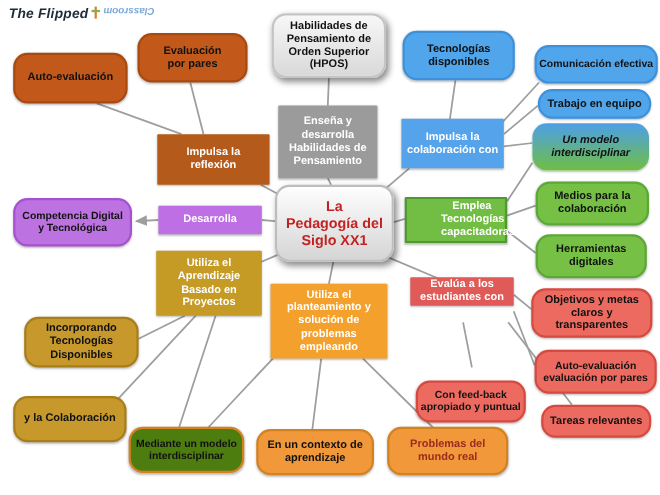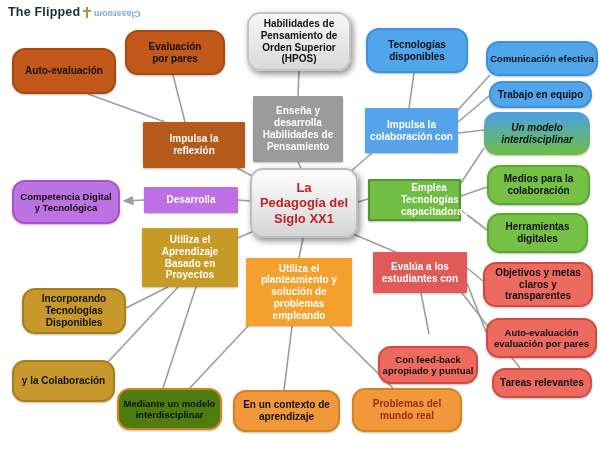--- a/index.html
+++ b/index.html
@@ -1,18 +1,18 @@
 <!DOCTYPE html>
 <html><head>
 <meta charset="utf-8">
 <style>
   html,body{margin:0;padding:0;background:#ffffff;}
   #stage{position:relative;width:600px;height:450px;background:#ffffff;overflow:hidden;
          font-family:"Liberation Sans",sans-serif;}
-  #logo{position:absolute;left:8px;top:5px;display:flex;align-items:flex-end;gap:3px;}
+  #logo{position:absolute;left:8px;top:5px;display:flex;align-items:flex-start;gap:3px;font-style:italic;}
   #logo .brand{font-size:12.5px;font-weight:bold;letter-spacing:.2px;}
   #logo .flipped{font-size:9px;font-weight:bold;transform:rotate(180deg);display:inline-block;}
   #edges{position:absolute;left:0;top:0;width:600px;height:450px;}
   .node{position:absolute;display:flex;align-items:center;justify-content:center;
         text-align:center;font-weight:bold;font-size:10px;line-height:1.18;
         box-sizing:border-box;padding:2px;box-shadow:0 1px 2px rgba(0,0,0,.25);}
   .rounded{border-radius:13px;}
   .rect{border-radius:1px;}
   .shadow{box-shadow:2px 3px 6px rgba(0,0,0,.45);}
   .node span{white-space:pre-line;display:block;width:100%;}
@@ -141,21 +141,21 @@
 Basado en
 Proyectos</span>
       </div>
       <div class="node rect" style="left: 246px; top: 258px; width: 106px; height: 68px; background: rgb(244, 160, 44); color: rgb(255, 255, 255);">
         <span>Utiliza el
 planteamiento y
 solución de
 problemas
 empleando</span>
       </div>
-      <div class="node rect" style="left: 373px; top: 252px; width: 94px; height: 41px; background: rgb(224, 91, 87); color: rgb(255, 255, 255); justify-content: center;">
+      <div class="node rect" style="left: 373px; top: 252px; width: 94px; height: 26px; background: rgb(224, 91, 87); color: rgb(255, 255, 255); justify-content: center;">
         <span>Evalúa a los
 estudiantes con</span>
       </div>
       <div class="node rounded" style="left: 483px; top: 262px; width: 110px; height: 45px; background: rgb(236, 106, 96); border: 2px solid rgb(214, 73, 63); color: rgb(17, 17, 17);">
         <span>Objetivos y metas
 claros y
 transparentes</span>
       </div>
       <div class="node rounded" style="left: 22px; top: 288px; width: 104px; height: 46px; background: rgb(199, 153, 44); border: 2px solid rgb(168, 126, 24); color: rgb(17, 17, 17);">
         <span>Incorporando

